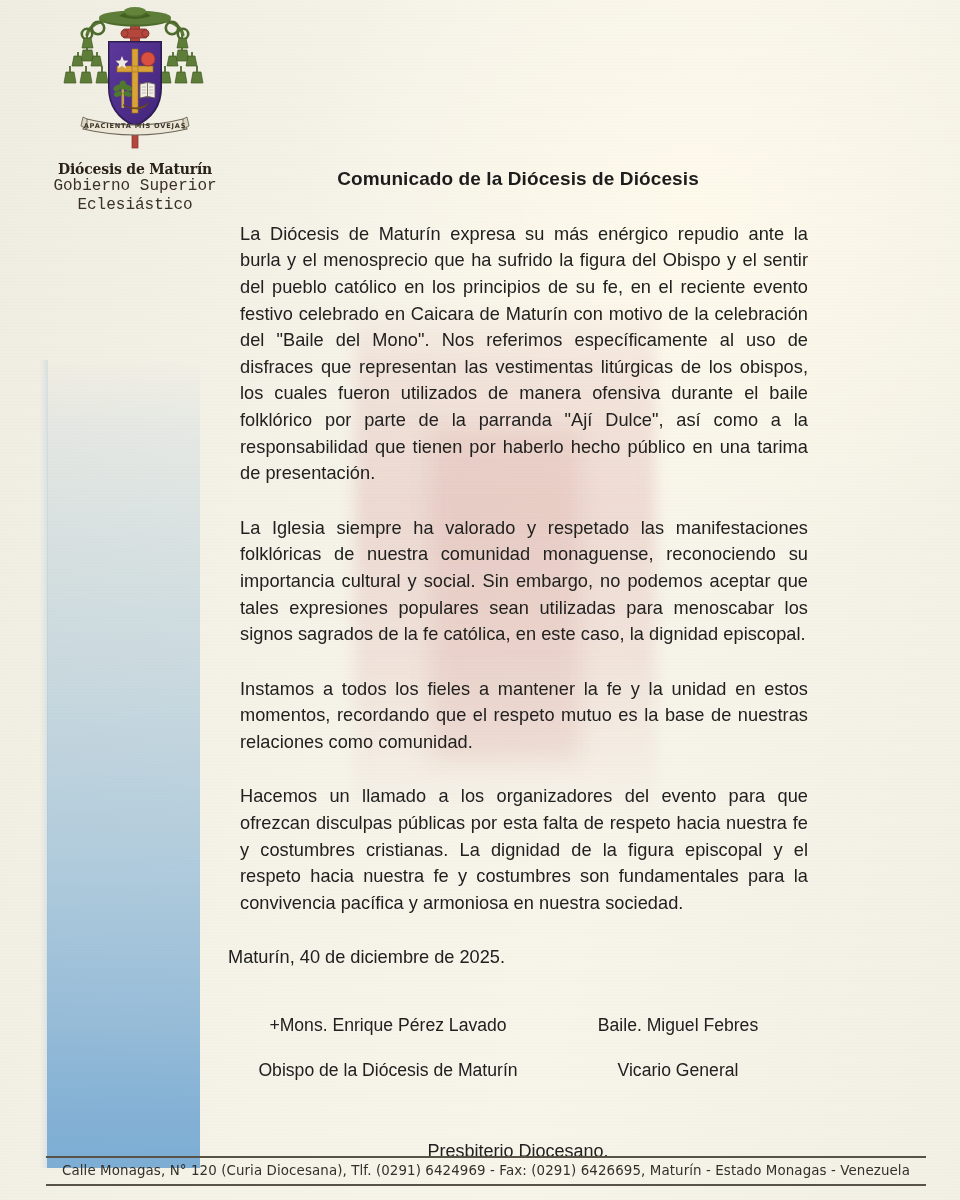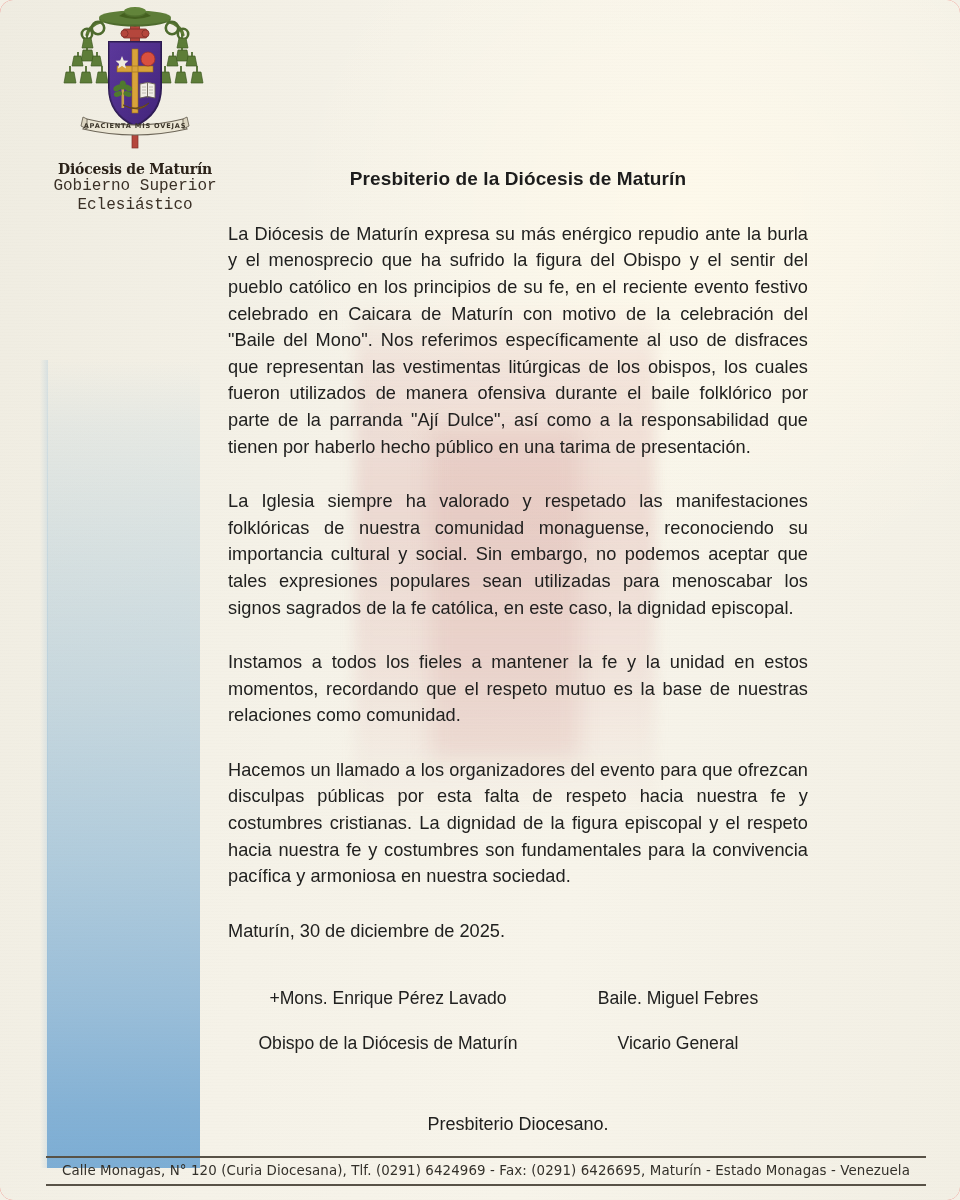--- a/index.html
+++ b/index.html
@@ -13,21 +13,20 @@
     background: #f3f0e6;
     font-family: "Liberation Sans", sans-serif;
     position: relative;
   }
 
   .page {
     position: absolute;
     inset: 0;
     background: #ef4444;
     overflow: hidden;
-    border-radius: 13px;
   }
 
   
   .paper-tone {
     position: absolute;
     inset: 0;
     background:
       radial-gradient(ellipse 60% 45% at 72% 18%, rgba(255,250,235,0.85), rgba(255,250,235,0) 70%),
       linear-gradient(100deg, #efece1 0%, #f5f2e8 35%, #f7f4ea 62%, #f2efe4 100%);
     pointer-events: none;
@@ -135,21 +134,21 @@
     text-align: center;
     font-weight: bold;
     font-size: 19px;
     color: #1c1c1c;
     letter-spacing: 0.1px;
     margin: 0 0 30px 0;
     line-height: 1.2;
   }
 
   p.body-par {
-    margin: 0 0 28px 0;
+    margin: 0 0 28px 12px;
     font-size: 18.2px;
     line-height: 26.6px;
     color: #20201f;
     text-align: justify;
     text-justify: inter-word;
     letter-spacing: 0.05px;
   }
   p.body-par:last-of-type { margin-bottom: 0; }
 
   .dateline {
@@ -363,28 +362,28 @@
       </g>
     </svg>
 
     <div class="diocese-name">Diócesis de Maturín</div>
     <div class="diocese-sub">Gobierno Superior</div>
     <div class="diocese-sub">Eclesiástico</div>
   </div>
 
   <div class="content">
 
-    <h1 class="doc-title">Presbiterio de la Diócesis de Maturín</h1>
+    <h1 class="doc-title">Comunicado de la Diócesis de Diócesis</h1>
 
     <p class="body-par">La Diócesis de Maturín expresa su más enérgico repudio ante la burla y el menosprecio que ha sufrido la figura del Obispo y el sentir del pueblo católico en los principios de su fe, en el reciente evento festivo celebrado en Caicara de Maturín con motivo de la celebración del "Baile del Mono". Nos referimos específicamente al uso de disfraces que representan las vestimentas litúrgicas de los obispos, los cuales fueron utilizados de manera ofensiva durante el baile folklórico por parte de la parranda "Ají Dulce", así como a la responsabilidad que tienen por haberlo hecho público en una tarima de presentación.</p>
     <p class="body-par">La Iglesia siempre ha valorado y respetado las manifestaciones folklóricas de nuestra comunidad monaguense, reconociendo su importancia cultural y social. Sin embargo, no podemos aceptar que tales expresiones populares sean utilizadas para menoscabar los signos sagrados de la fe católica, en este caso, la dignidad episcopal.</p>
     <p class="body-par">Instamos a todos los fieles a mantener la fe y la unidad en estos momentos, recordando que el respeto mutuo es la base de nuestras relaciones como comunidad.</p>
     <p class="body-par">Hacemos un llamado a los organizadores del evento para que ofrezcan disculpas públicas por esta falta de respeto hacia nuestra fe y costumbres cristianas. La dignidad de la figura episcopal y el respeto hacia nuestra fe y costumbres son fundamentales para la convivencia pacífica y armoniosa en nuestra sociedad.</p>
 
-    <p class="dateline">Maturín, 30 de diciembre de 2025.</p>
+    <p class="dateline">Maturín, 40 de diciembre de 2025.</p>
 
     <div class="signatures">
       <div class="sig-col left">
         <div class="sig-name">+Mons. Enrique Pérez Lavado</div>
         <div class="sig-role">Obispo de la Diócesis de Maturín</div>
       </div>
       <div class="sig-col right">
         <div class="sig-name">Baile. Miguel Febres</div>
         <div class="sig-role">Vicario General</div>
       </div>

